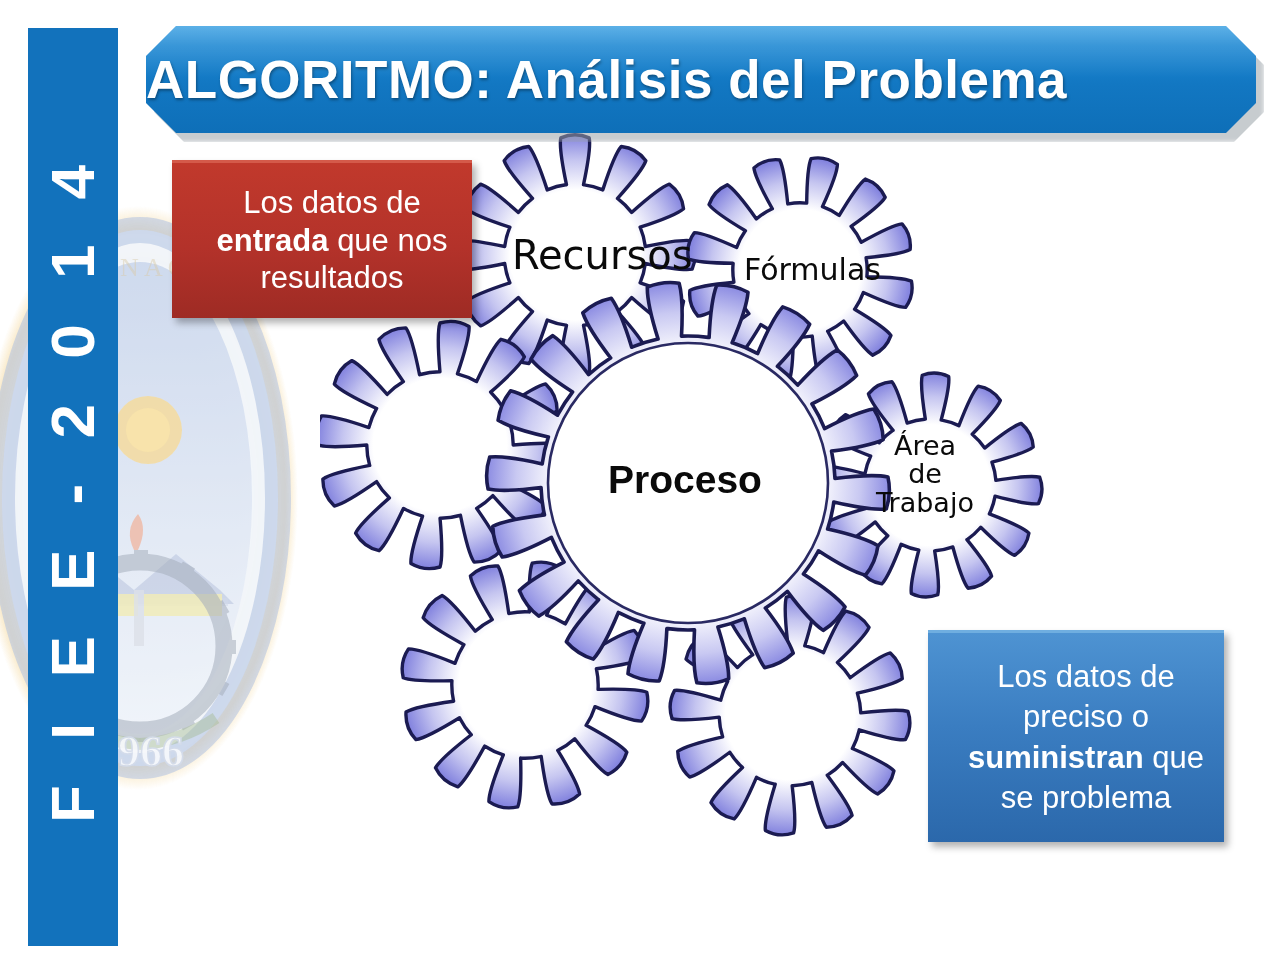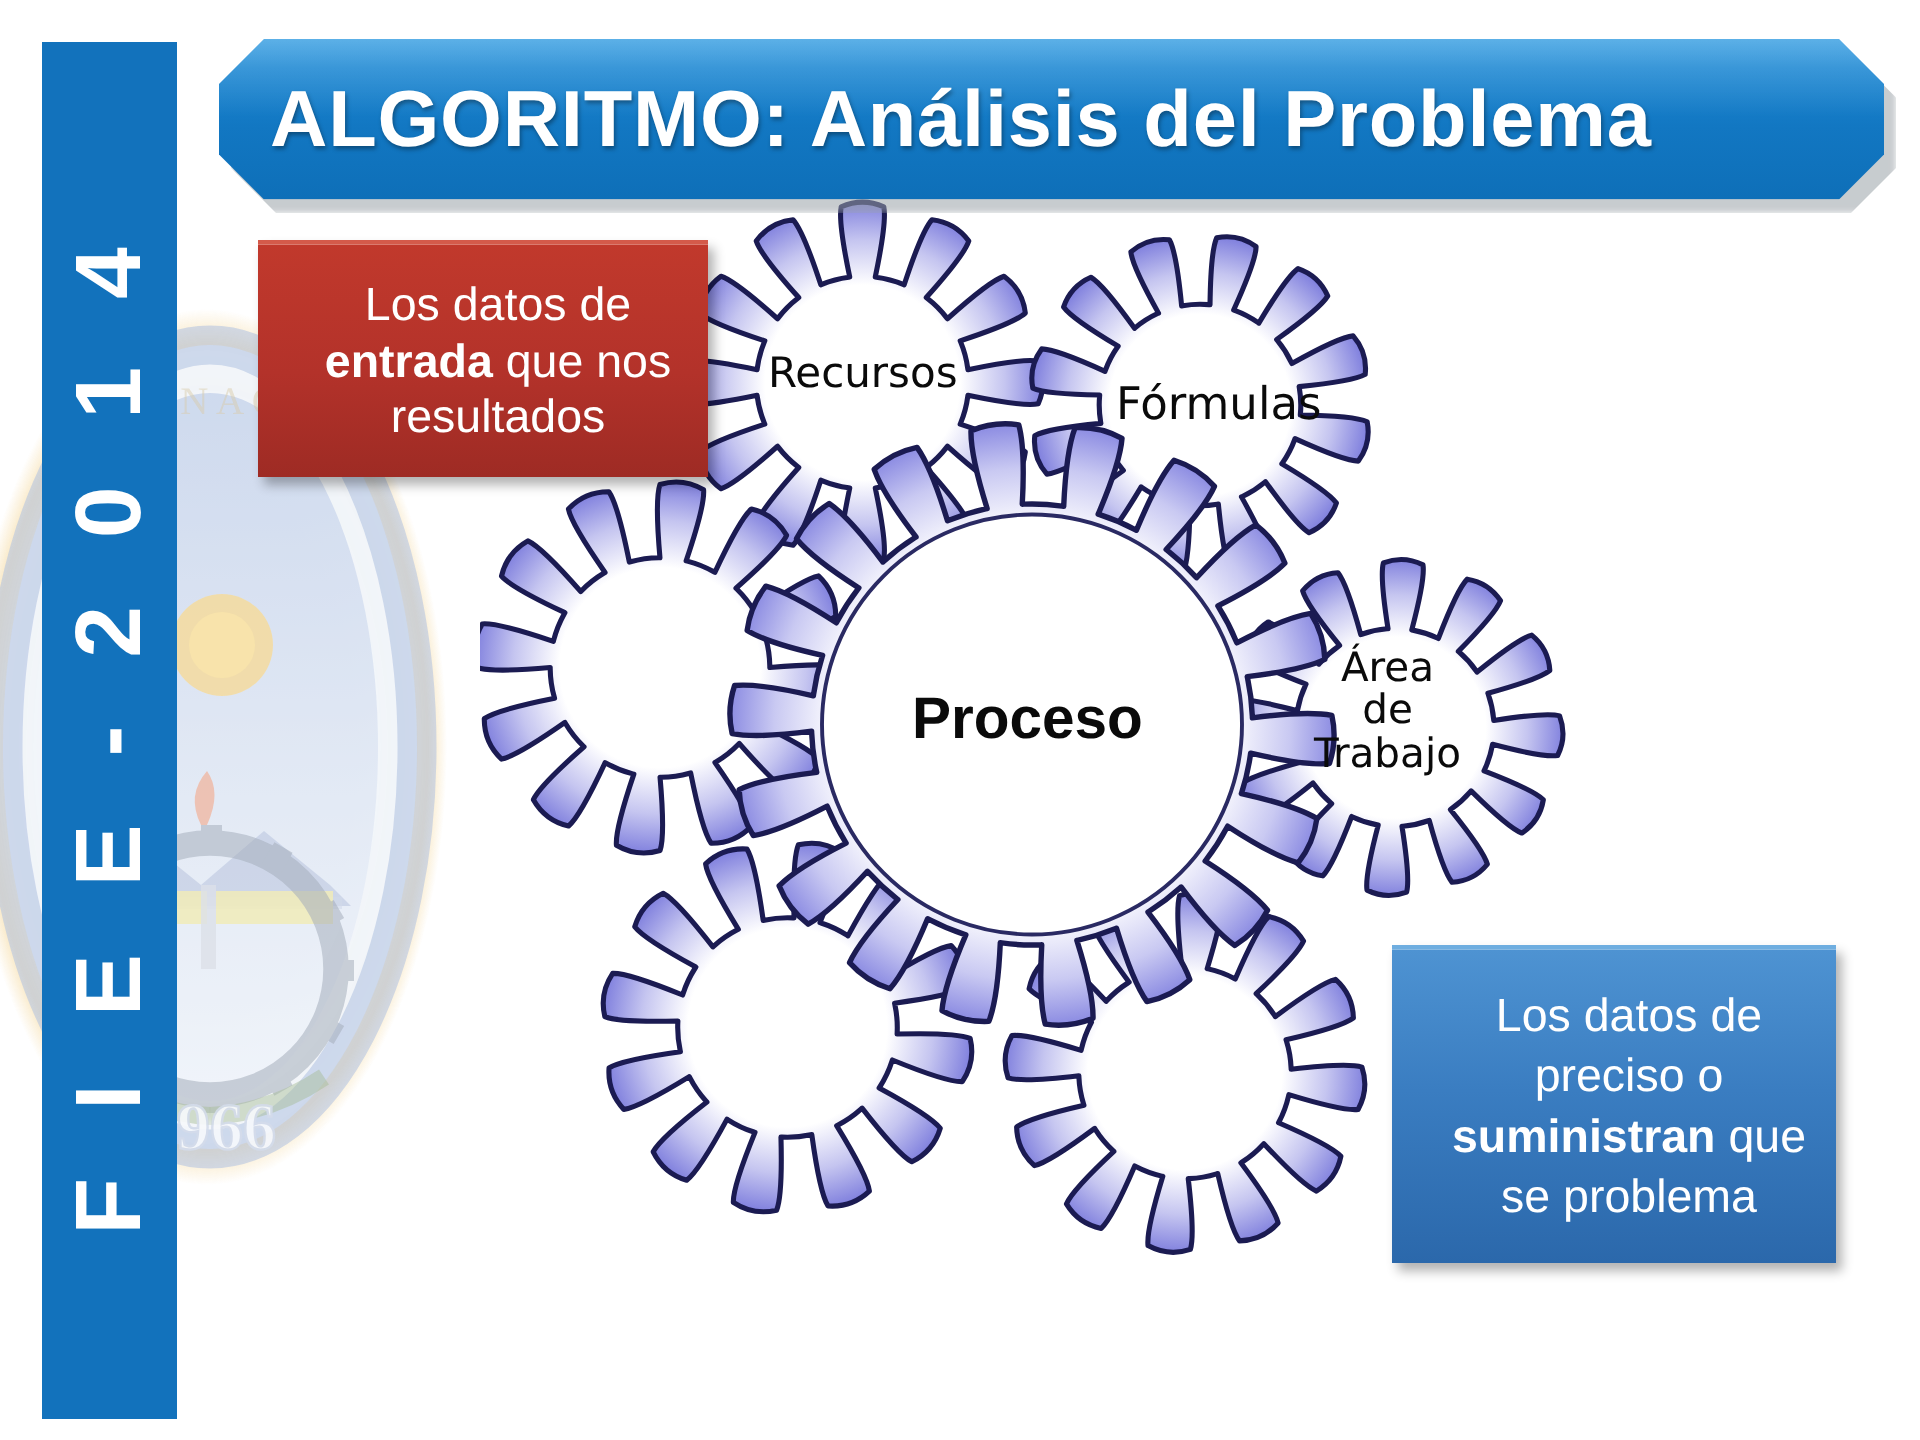--- a/index.html
+++ b/index.html
@@ -92,21 +92,20 @@
     pointer-events: none;
   }
   .banner-title {
     position: absolute;
     left: 0; top: 0;
     width: 1110px;
     height: 107px;
     display: flex;
     align-items: center;
     justify-content: flex-start;
-    padding-left: 34px;
     box-sizing: border-box;
     color: #ffffff;
     font-weight: bold;
     font-size: 53px;
     letter-spacing: .5px;
     font-family: "Liberation Sans", sans-serif;
     text-shadow: 1px 2px 3px rgba(0,0,0,.35);
   }
 
   
@@ -123,21 +122,21 @@
   .gear-label {
     position: absolute;
     z-index: 4;
     color: #0a0a0a;
     font-family: "DejaVu Sans", sans-serif;
     white-space: nowrap;
     text-align: center;
   }
   .lbl-recursos {
     left: 512px; top: 232px;
-    font-size: 28px;
+    font-size: 40px;
   }
   .lbl-formulas {
     left: 744px; top: 252px;
     font-size: 30px;
   }
   .lbl-proceso {
     left: 608px; top: 458px;
     font-size: 39px;
     font-weight: bold;
     font-family: "Liberation Sans", sans-serif;

